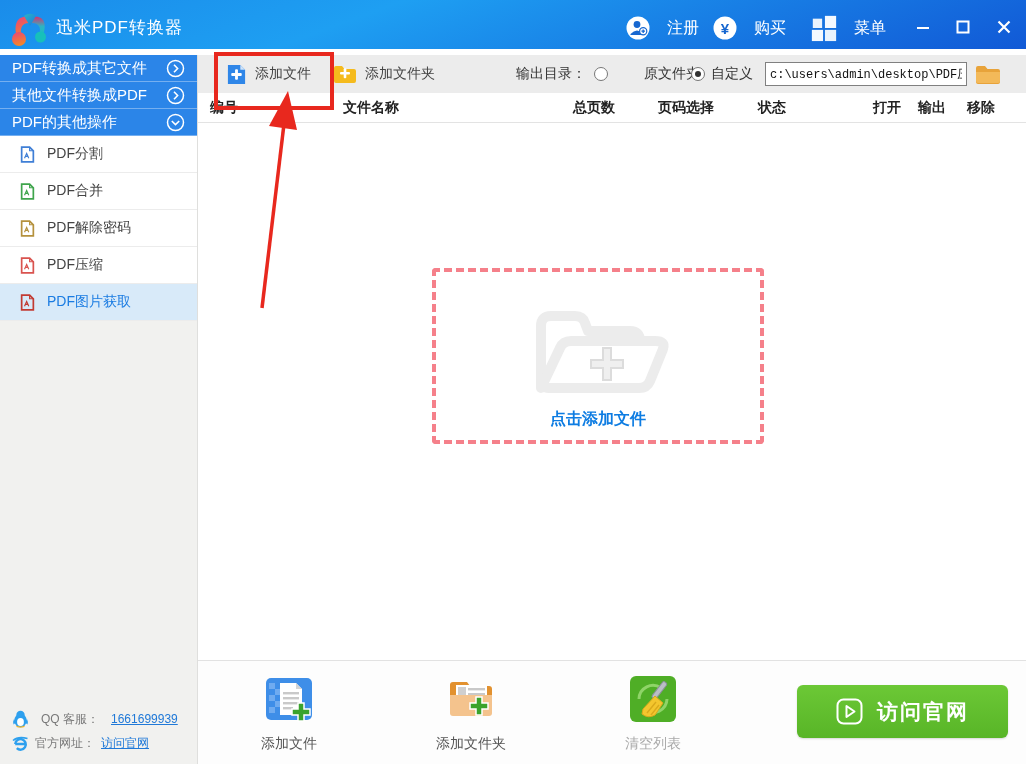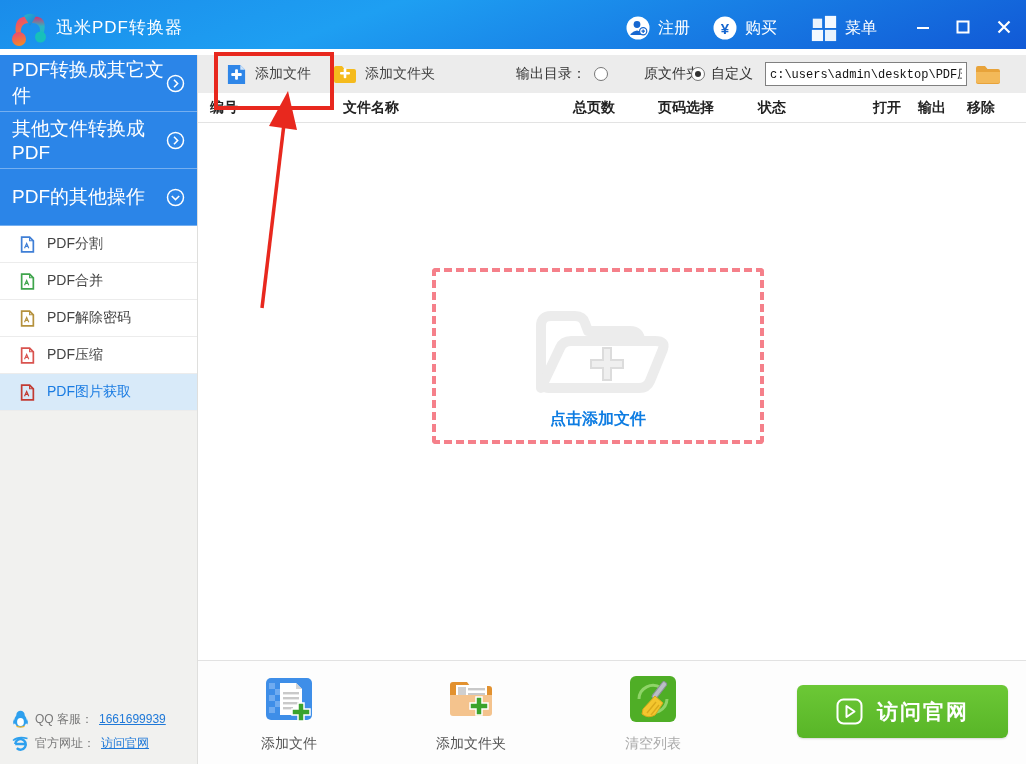--- a/index.html
+++ b/index.html
@@ -4,42 +4,42 @@
 <style>
   * { margin:0; padding:0; box-sizing:border-box; }
   html,body { width:1026px; height:764px; overflow:hidden; }
   body { font-family:"Liberation Sans", sans-serif; position:relative; background:#fff; }
 
   
   .titlebar { position:absolute; left:0; top:0; width:1026px; height:49px;
     background:linear-gradient(160deg,#1a8cea 0%,#1e9ff2 35%,#1159d6 100%); }
   .logo { position:absolute; left:8px; top:6px; width:44px; height:44px; }
   .app-title { position:absolute; left:56px; top:16px; color:#fff; font-size:17px; letter-spacing:1px; }
-  .tb-group { position:absolute; top:14px; height:28px; display:flex; align-items:center; gap:7px;
+  .tb-group { position:absolute; top:14px; height:28px; display:flex; align-items:center; gap:16px;
     color:#fff; font-size:16px; cursor:pointer; }
   .tb-register { left:625px; } .tb-buy { left:712px; } .tb-menu { left:810px; }
   .winbtn { position:absolute; top:13px; width:30px; height:28px; display:flex; align-items:center; justify-content:center; cursor:pointer; }
   .win-min { left:908px; } .win-max { left:948px; } .win-close { left:989px; }
 
   
   .sidebar { position:absolute; left:0; top:55px; width:198px; height:709px;
     background:#f1f1ef; border-right:1px solid #dfdfdd; }
-  .side-header { height:57px; background:#2b85e8; color:#fff; font-size:19px;
+  .side-header { height:27px; background:#2b85e8; color:#fff; font-size:15px;
     display:flex; align-items:center; padding:0 12px; cursor:pointer;
     border-bottom:1px solid rgba(255,255,255,.35); }
   .side-header .lbl { flex:1; }
   .side-item { height:37px; background:#fff; border-bottom:1px solid #ececec;
     display:flex; align-items:center; padding-left:20px; gap:12px;
     font-size:14px; color:#444; cursor:pointer; }
   .side-item.selected { background:#d8eaf9; color:#1b7ce2; }
   .side-item svg { flex:0 0 auto; }
 
   .side-foot { position:absolute; left:12px; height:18px; display:flex; align-items:center; gap:6px;
     font-size:12px; color:#787878; white-space:nowrap; }
-  .foot-qq { bottom:36px; } .foot-site { bottom:12px; }
+  .foot-qq { bottom:36px;gap:12px; } .foot-site { bottom:12px; }
   .side-foot a { color:#2079d8; text-decoration:underline; cursor:pointer; }
 
   
   .main { position:absolute; left:198px; top:55px; width:828px; height:709px; background:#fff; }
 
   .toolbar { position:absolute; left:0; top:0; width:828px; height:38px; background:#ececec; }
   .tool-btn { position:absolute; top:0; height:38px; display:flex; align-items:center; gap:8px;
     font-size:14px; color:#444; cursor:pointer; }
   .btn-addfile { left:28px; } .btn-addfolder { left:135px; }
   .outdir-label { position:absolute; left:318px; top:0; height:38px; display:flex; align-items:center;

